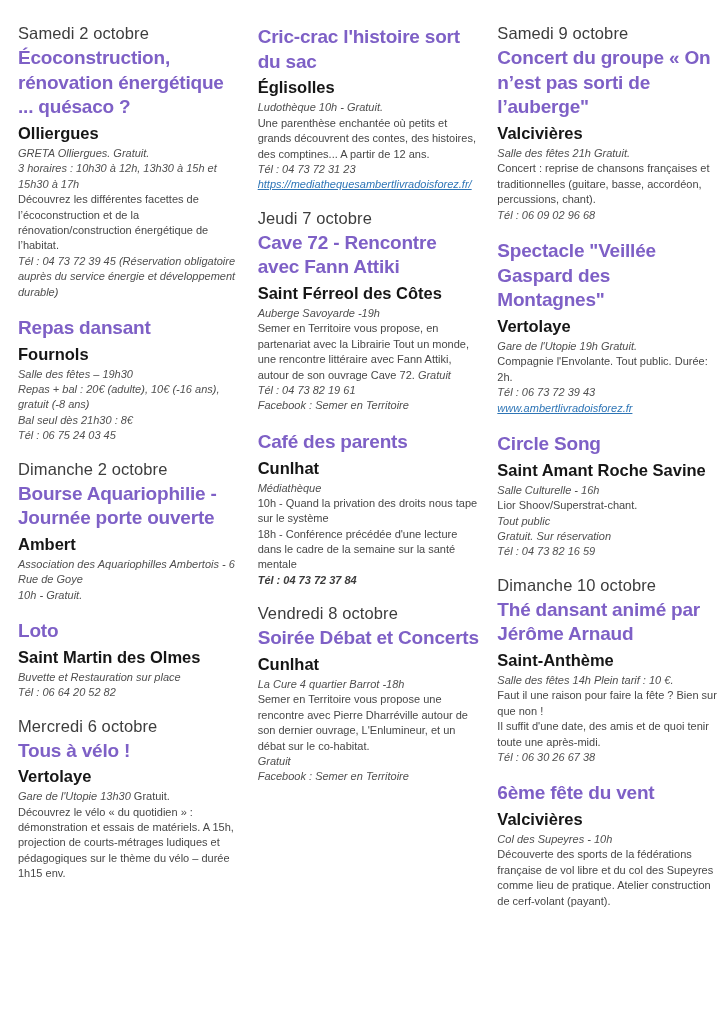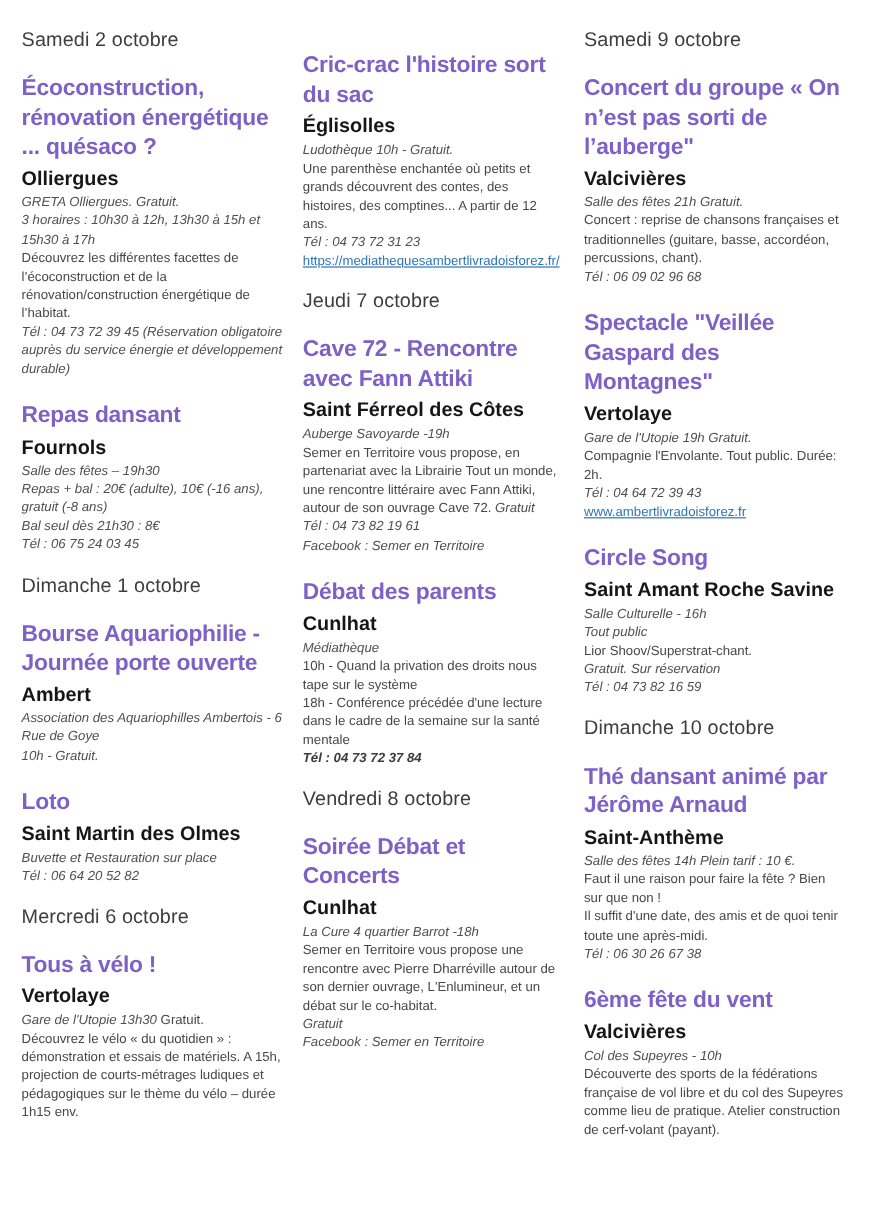--- a/index.html
+++ b/index.html
@@ -5,58 +5,59 @@
   html,body{
     margin:0; padding:0;
     width:724px; height:1024px;
     background:#ffffff;
     font-family:"Liberation Sans","DejaVu Sans",sans-serif;
     overflow:hidden;
   }
   #columns{
     box-sizing:border-box;
     width:724px; height:1024px;
-    padding:24px 20px 10px 18px;
+    padding:24px 4px 10px 18px;
     display:grid;
     grid-template-columns:repeat(3,1fr);
     column-gap:17px;
   }
   .agenda-column{min-width:0;}
   .event{margin:0 0 16px 0;}
   .event-date{
     font-size:16.5px;
     color:#3d3d3d;
     margin:14px 0 3px 0;
     letter-spacing:.1px;
   }
   .event:first-child .event-date{margin-top:0;}
   .event-title{
     font-size:19px;
     font-weight:bold;
     line-height:1.3;
     color:var(--title-color,#7e60c6);
-    margin:19px 0 4px 0;
+    margin:1px 0 4px 0;
     letter-spacing:-0.2px;
   }
   .event-location{
     font-size:16.5px;
     font-weight:bold;
     color:#161616;
     margin:0 0 3px 0;
   }
   .event-line{
     font-size:11px;
     line-height:1.4;
     color:#474747;
     margin:0;
   }
   .seg-r{font-style:normal;}
   .seg-i{font-style:italic; color:#4f4f4f;}
   .seg-b{font-style:italic; font-weight:bold; color:#3c3c3c;}
   .seg-a{
+    font-style:italic;
     color:var(--link-color,#2e75b6);
     text-decoration:underline;
     word-break:break-all;
   }
 </style>
 </head>
 <body>
 
 <div id="columns">
     <div class="agenda-column">
@@ -71,21 +72,21 @@
       </section>
       <section class="event">
         <h2 class="event-title">Repas dansant</h2>
         <div class="event-location">Fournols</div>
         <p class="event-line"><span class="seg seg-i">Salle des fêtes – 19h30</span></p>
         <p class="event-line"><span class="seg seg-i">Repas + bal : 20€ (adulte), 10€ (-16 ans), gratuit (-8 ans)</span></p>
         <p class="event-line"><span class="seg seg-i">Bal seul dès 21h30 : 8€</span></p>
         <p class="event-line"><span class="seg seg-i">Tél : 06 75 24 03 45</span></p>
       </section>
       <section class="event">
-        <div class="event-date">Dimanche 1 octobre</div>
+        <div class="event-date">Dimanche 2 octobre</div>
         <h2 class="event-title">Bourse Aquariophilie - Journée porte ouverte</h2>
         <div class="event-location">Ambert</div>
         <p class="event-line"><span class="seg seg-i">Association des Aquariophilles Ambertois - 6 Rue de Goye</span></p>
         <p class="event-line"><span class="seg seg-i">10h - Gratuit.</span></p>
       </section>
       <section class="event">
         <h2 class="event-title">Loto</h2>
         <div class="event-location">Saint Martin des Olmes</div>
         <p class="event-line"><span class="seg seg-i">Buvette et Restauration sur place</span></p>
         <p class="event-line"><span class="seg seg-i">Tél : 06 64 20 52 82</span></p>
@@ -111,21 +112,21 @@
       <section class="event">
         <div class="event-date">Jeudi 7 octobre</div>
         <h2 class="event-title">Cave 72 - Rencontre avec Fann Attiki</h2>
         <div class="event-location">Saint Férreol des Côtes</div>
         <p class="event-line"><span class="seg seg-i">Auberge Savoyarde -19h</span></p>
         <p class="event-line"><span class="seg seg-r">Semer en Territoire vous propose, en partenariat avec la Librairie Tout un monde, une rencontre littéraire avec Fann Attiki, autour de son ouvrage Cave 72. </span><span class="seg seg-i">Gratuit</span></p>
         <p class="event-line"><span class="seg seg-i">Tél : 04 73 82 19 61</span></p>
         <p class="event-line"><span class="seg seg-i">Facebook : Semer en Territoire</span></p>
       </section>
       <section class="event">
-        <h2 class="event-title">Débat des parents</h2>
+        <h2 class="event-title">Café des parents</h2>
         <div class="event-location">Cunlhat</div>
         <p class="event-line"><span class="seg seg-i">Médiathèque</span></p>
         <p class="event-line"><span class="seg seg-r">10h - Quand la privation des droits nous tape sur le système</span></p>
         <p class="event-line"><span class="seg seg-r">18h - Conférence précédée d'une lecture dans le cadre de la semaine sur la santé mentale</span></p>
         <p class="event-line"><span class="seg seg-b">Tél : 04 73 72 37 84</span></p>
       </section>
       <section class="event">
         <div class="event-date">Vendredi 8 octobre</div>
         <h2 class="event-title">Soirée Débat et Concerts</h2>
         <div class="event-location">Cunlhat</div>
@@ -142,29 +143,29 @@
         <div class="event-location">Valcivières</div>
         <p class="event-line"><span class="seg seg-i">Salle des fêtes 21h Gratuit.</span></p>
         <p class="event-line"><span class="seg seg-r">Concert : reprise de chansons françaises et traditionnelles (guitare, basse, accordéon, percussions, chant).</span></p>
         <p class="event-line"><span class="seg seg-i">Tél : 06 09 02 96 68</span></p>
       </section>
       <section class="event">
         <h2 class="event-title">Spectacle "Veillée Gaspard des Montagnes"</h2>
         <div class="event-location">Vertolaye</div>
         <p class="event-line"><span class="seg seg-i">Gare de l'Utopie 19h Gratuit.</span></p>
         <p class="event-line"><span class="seg seg-r">Compagnie l'Envolante. Tout public. Durée: 2h.</span></p>
-        <p class="event-line"><span class="seg seg-i">Tél : 04 64 72 39 43</span></p>
+        <p class="event-line"><span class="seg seg-i">Tél : 06 73 72 39 43</span></p>
         <p class="event-line"><a class="seg seg-a" href="#">www.ambertlivradoisforez.fr</a></p>
       </section>
       <section class="event">
         <h2 class="event-title">Circle Song</h2>
         <div class="event-location">Saint Amant Roche Savine</div>
         <p class="event-line"><span class="seg seg-i">Salle Culturelle - 16h</span></p>
+        <p class="event-line"><span class="seg seg-r">Lior Shoov/Superstrat-chant.</span></p>
         <p class="event-line"><span class="seg seg-i">Tout public</span></p>
-        <p class="event-line"><span class="seg seg-r">Lior Shoov/Superstrat-chant.</span></p>
         <p class="event-line"><span class="seg seg-i">Gratuit. Sur réservation</span></p>
         <p class="event-line"><span class="seg seg-i">Tél : 04 73 82 16 59</span></p>
       </section>
       <section class="event">
         <div class="event-date">Dimanche 10 octobre</div>
         <h2 class="event-title">Thé dansant animé par Jérôme Arnaud</h2>
         <div class="event-location">Saint-Anthème</div>
         <p class="event-line"><span class="seg seg-i">Salle des fêtes 14h Plein tarif : 10 €.</span></p>
         <p class="event-line"><span class="seg seg-r">Faut il une raison pour faire la fête ? Bien sur que non !</span></p>
         <p class="event-line"><span class="seg seg-r">Il suffit d'une date, des amis et de quoi tenir toute une après-midi.</span></p>

